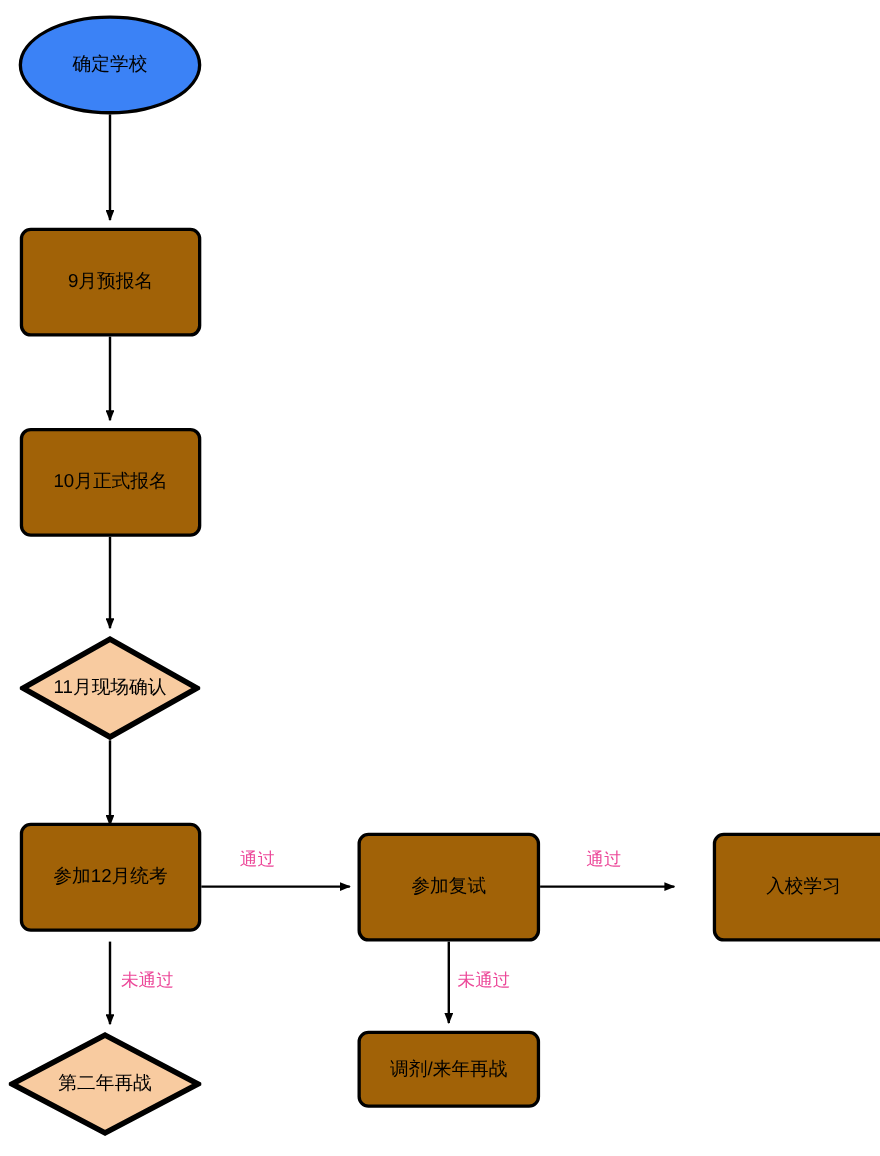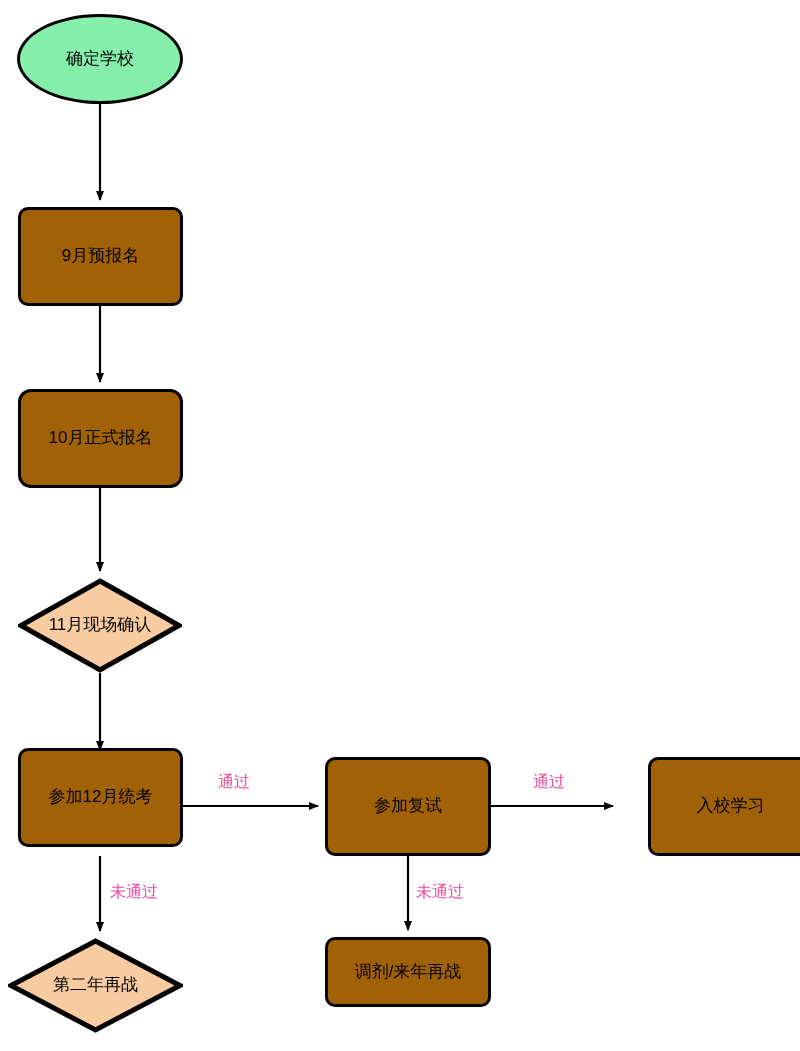--- a/index.html
+++ b/index.html
@@ -37,21 +37,21 @@
     white-space: nowrap;
   }
   .node-process {
     border: 3px solid #000000;
     border-radius: 10px;
     background: #a16207;
   }
   .node-start {
     border: 3px solid #000000;
     border-radius: 50%;
-    background: #86efac;
+    background: #3b82f6;
   }
   .node-decision {
     background: transparent;
     border: none;
     text-align: right;
   }
   .node-decision .diamond-shape {
     position: absolute;
     left: 0;
     top: 0;
@@ -101,21 +101,21 @@
   </svg>
 
   <div class="node node-start" style="left:17px; top:14px; width:166px; height:90px;">
     <span>确定学校</span>
   </div>
 
   <div class="node node-process" style="left:18px; top:207px; width:165px; height:99px;">
     <span>9月预报名</span>
   </div>
 
-  <div class="node node-process" style="left:18px; top:389px; width:165px; height:99px;border-radius:13px;">
+  <div class="node node-process" style="left:18px; top:389px; width:165px; height:99px;">
     <span>10月正式报名</span>
   </div>
 
   <div class="node node-decision" style="left:18px; top:578px; width:164px; height:95px;">
     <svg class="diamond-shape" viewBox="0 0 164 95" preserveAspectRatio="none" xmlns="http://www.w3.org/2000/svg">
       <polygon points="82,3 161,47.5 82,92 3,47.5" fill="#F8CBA0" stroke="#000000" stroke-width="5"></polygon>
     </svg>
     <span class="diamond-label">11月现场确认</span>
   </div>
 

